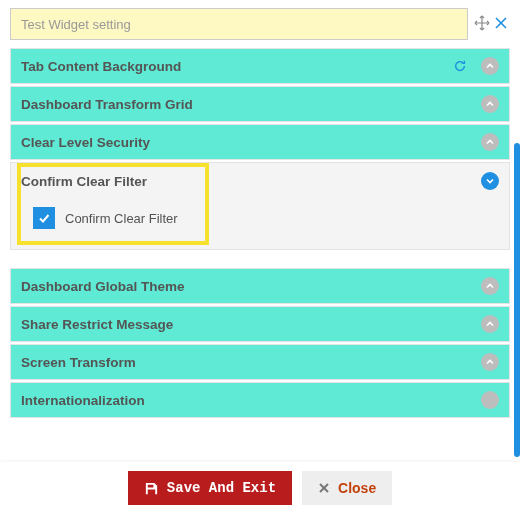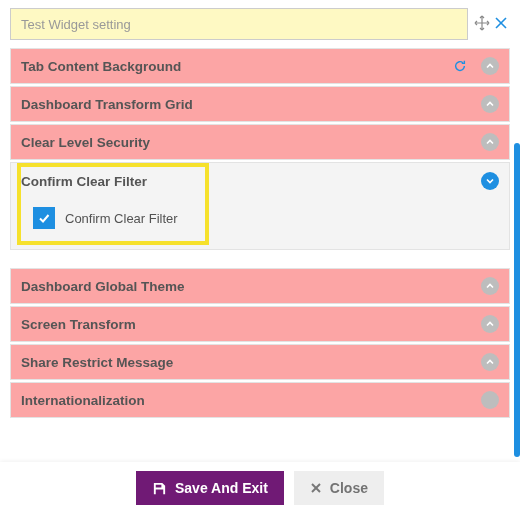--- a/index.html
+++ b/index.html
@@ -40,21 +40,21 @@
     display: flex;
     align-items: center;
     gap: 4px;
     padding-right: 2px;
   }
   .acc-container {
     position: relative;
   }
   .acc-item {
     border: 1px solid #e3e3e3;
-    background: #fca5a5;
+    background: #5eead4;
     margin-bottom: 2px;
   }
   .acc-header {
     display: flex;
     align-items: center;
     justify-content: space-between;
     padding: 8px 10px;
     cursor: pointer;
   }
   .acc-title {
@@ -130,26 +130,27 @@
     display: flex;
     align-items: center;
     gap: 8px;
     padding: 0 16px;
     font-size: 14px;
     font-weight: 600;
     cursor: pointer;
     border: none;
   }
   .btn-primary {
-    background: #701a75;
+    background: #b91c1c;
     color: #fff;
+    font-family: Liberation Mono, monospace;
   }
   .btn-secondary {
     background: #eeeeee;
-    color: #737373;
+    color: #c2410c;
   }
   .btn svg { display:block; }
 </style>
 </head>
 <body>
 
 <div class="panel">
 
   <div class="top-row">
     <input class="search-box" type="text" placeholder="Test Widget setting" style="">
@@ -254,34 +255,34 @@
             <svg width="10" height="10" viewBox="0 0 10 10">
                 <polyline points="2,6.5 5,3.5 8,6.5" fill="none" stroke="#fff" stroke-width="1.6"></polyline>
               </svg>
           </span>
         </div>
       </div>
     </div>
 
     <div class="acc-item">
       <div class="acc-header">
+        <span class="acc-title">Share Restrict Message</span>
+        <div class="acc-icons">
+          <span class="chev chev-collapsed">
+            <svg width="10" height="10" viewBox="0 0 10 10">
+                <polyline points="2,6.5 5,3.5 8,6.5" fill="none" stroke="#fff" stroke-width="1.6"></polyline>
+              </svg>
+          </span>
+        </div>
+      </div>
+    </div>
+
+    <div class="acc-item">
+      <div class="acc-header">
         <span class="acc-title">Screen Transform</span>
-        <div class="acc-icons">
-          <span class="chev chev-collapsed">
-            <svg width="10" height="10" viewBox="0 0 10 10">
-                <polyline points="2,6.5 5,3.5 8,6.5" fill="none" stroke="#fff" stroke-width="1.6"></polyline>
-              </svg>
-          </span>
-        </div>
-      </div>
-    </div>
-
-    <div class="acc-item">
-      <div class="acc-header">
-        <span class="acc-title">Share Restrict Message</span>
         <div class="acc-icons">
           <span class="chev chev-collapsed">
             <svg width="10" height="10" viewBox="0 0 10 10">
                 <polyline points="2,6.5 5,3.5 8,6.5" fill="none" stroke="#fff" stroke-width="1.6"></polyline>
               </svg>
           </span>
         </div>
       </div>
     </div>
 

